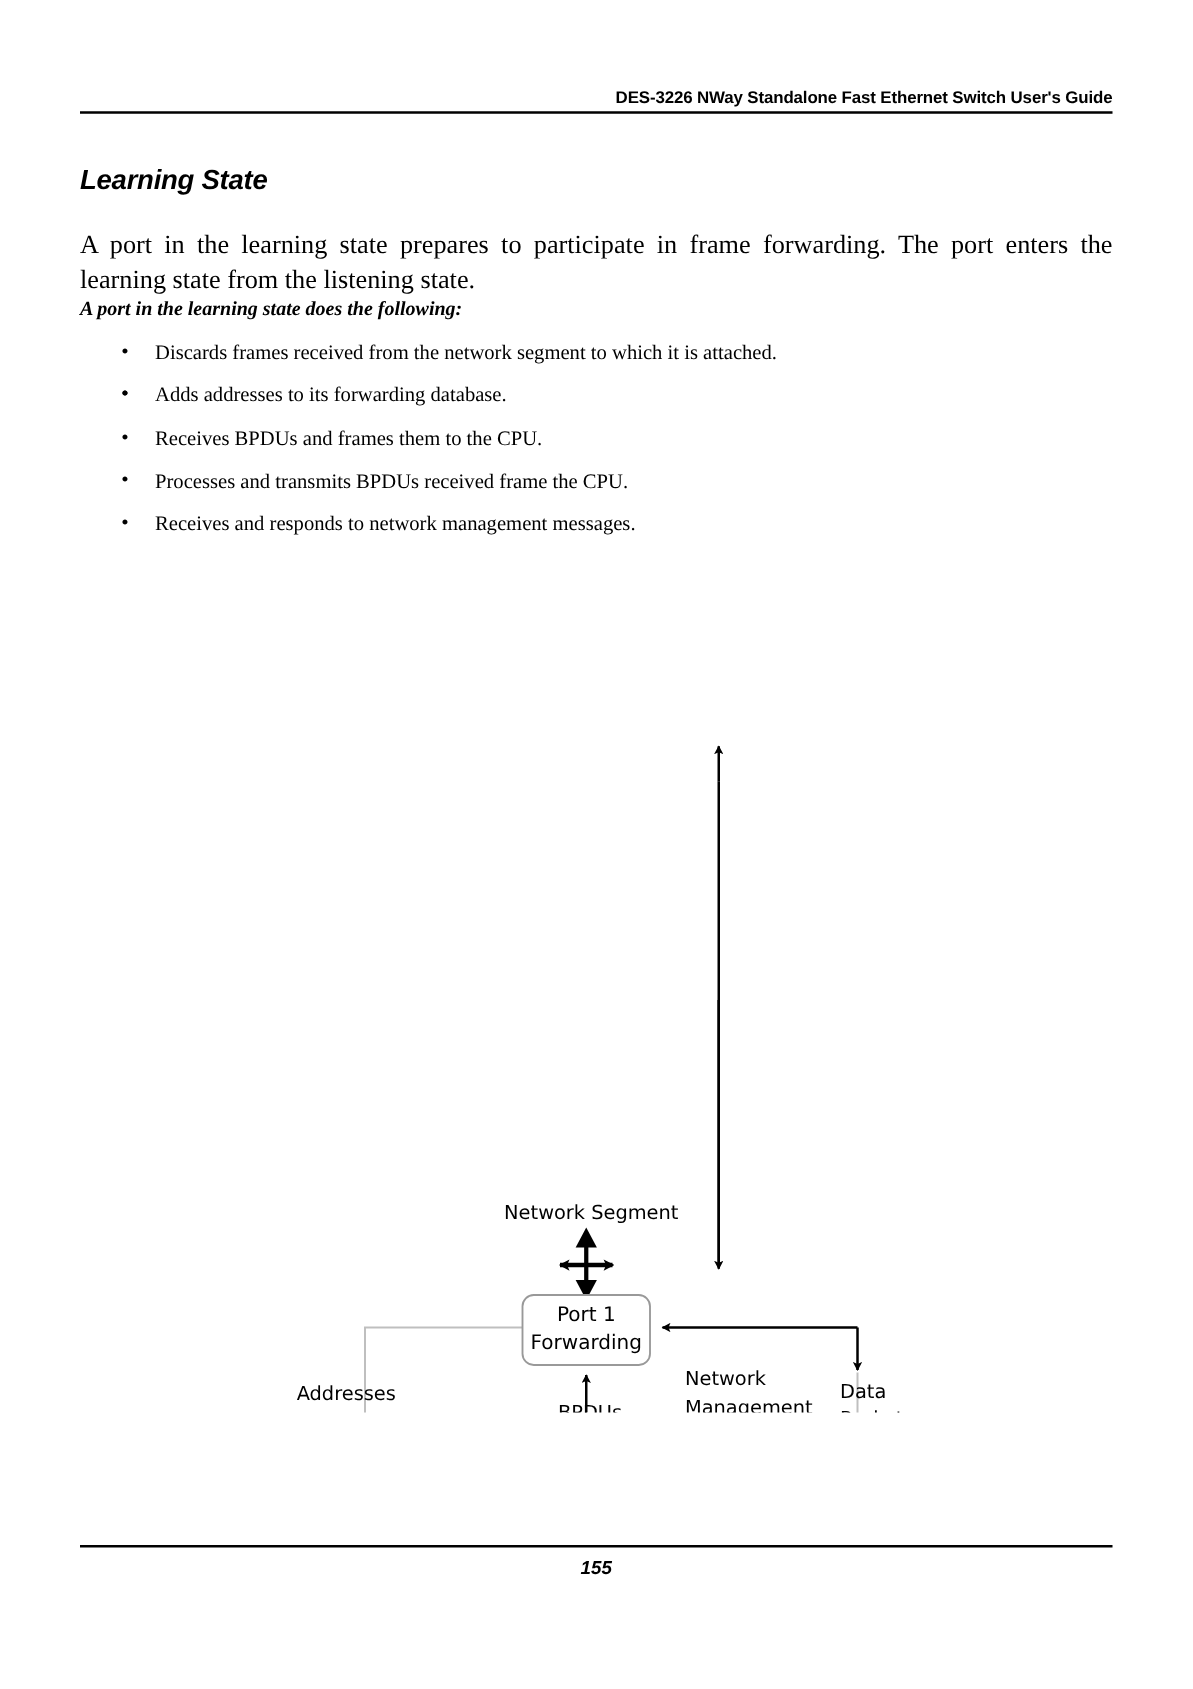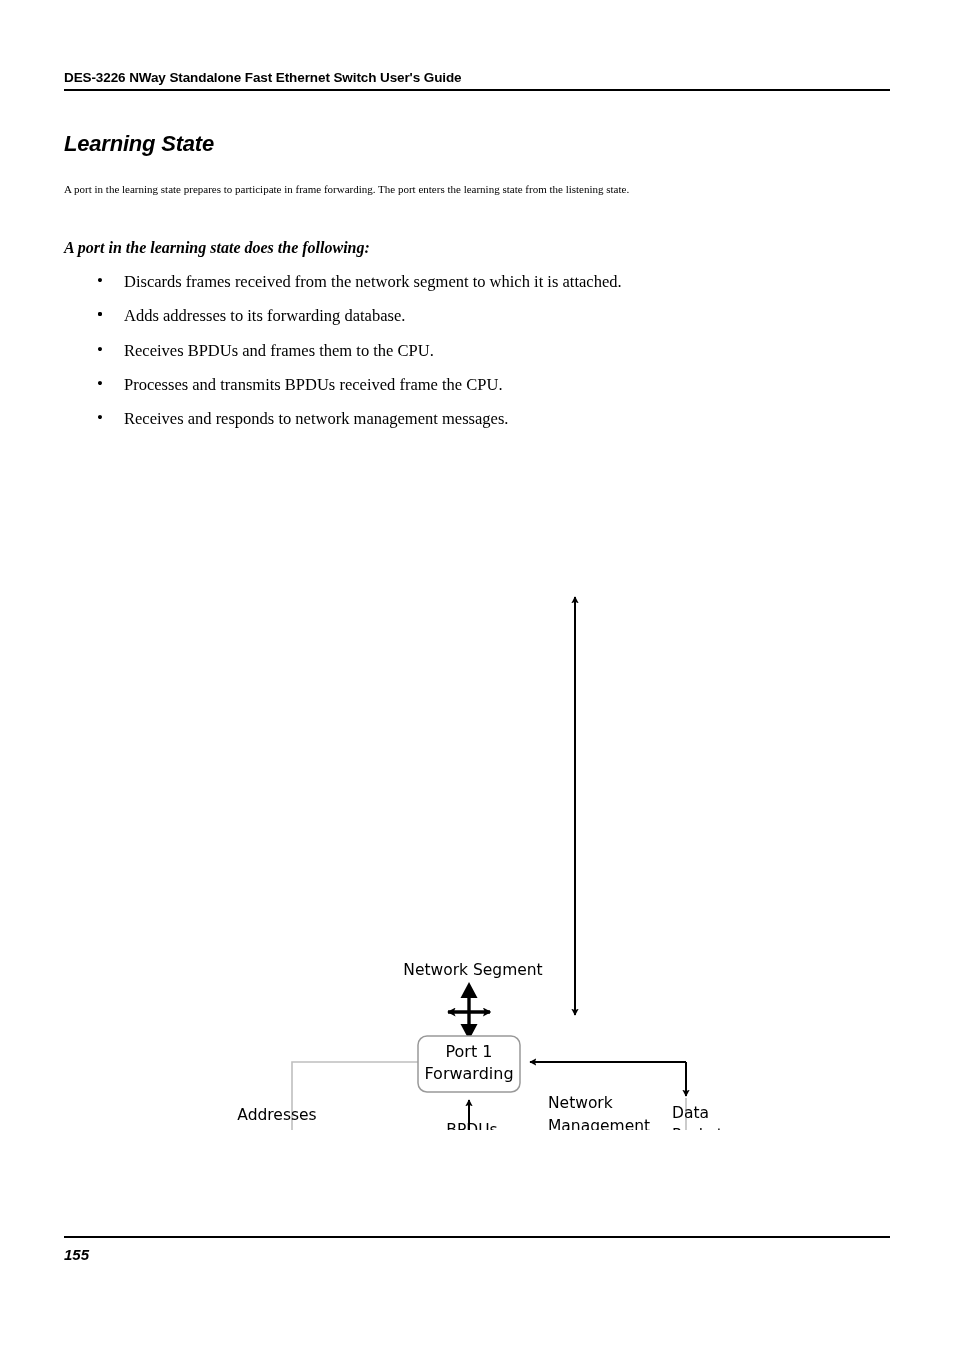--- a/index.html
+++ b/index.html
@@ -21,20 +21,21 @@
     position: absolute;
     inset: 0;
   }
 
   
   .running-header {
     position: absolute;
     left: 64px;
     top: 70px;
     width: 826px;
+    text-align: right;
   }
   .running-header .rh-text {
     font-family: "Liberation Sans", "DejaVu Sans", sans-serif;
     font-weight: bold;
     font-size: 13.5px;
     letter-spacing: -0.1px;
     white-space: nowrap;
   }
   .running-header .rh-rule {
     margin-top: 4px;
@@ -50,21 +51,21 @@
     font-weight: bold;
     font-style: italic;
     font-size: 22px;
     letter-spacing: -0.2px;
   }
   .intro-para {
     position: absolute;
     left: 64px;
     top: 182px;
     width: 826px;
-    font-size: 11px;
+    font-size: 21px;
     line-height: 1.32;
     text-align: justify;
     text-justify: inter-word;
   }
   .lead-in {
     position: absolute;
     left: 64px;
     top: 239px;
     font-weight: bold;
     font-style: italic;
@@ -122,21 +123,21 @@
     position: absolute;
     left: 64px;
     top: 1236px;
     width: 826px;
   }
   .footer .ft-rule {
     border-top: 2.2px solid #000;
   }
   .footer .ft-page {
     margin-top: 8px;
-    text-align: left;
+    text-align: center;
     font-family: "Liberation Sans", "DejaVu Sans", sans-serif;
     font-weight: bold;
     font-style: italic;
     font-size: 15px;
   }
 </style>
 </head>
 <body>
 
 <div class="page">

